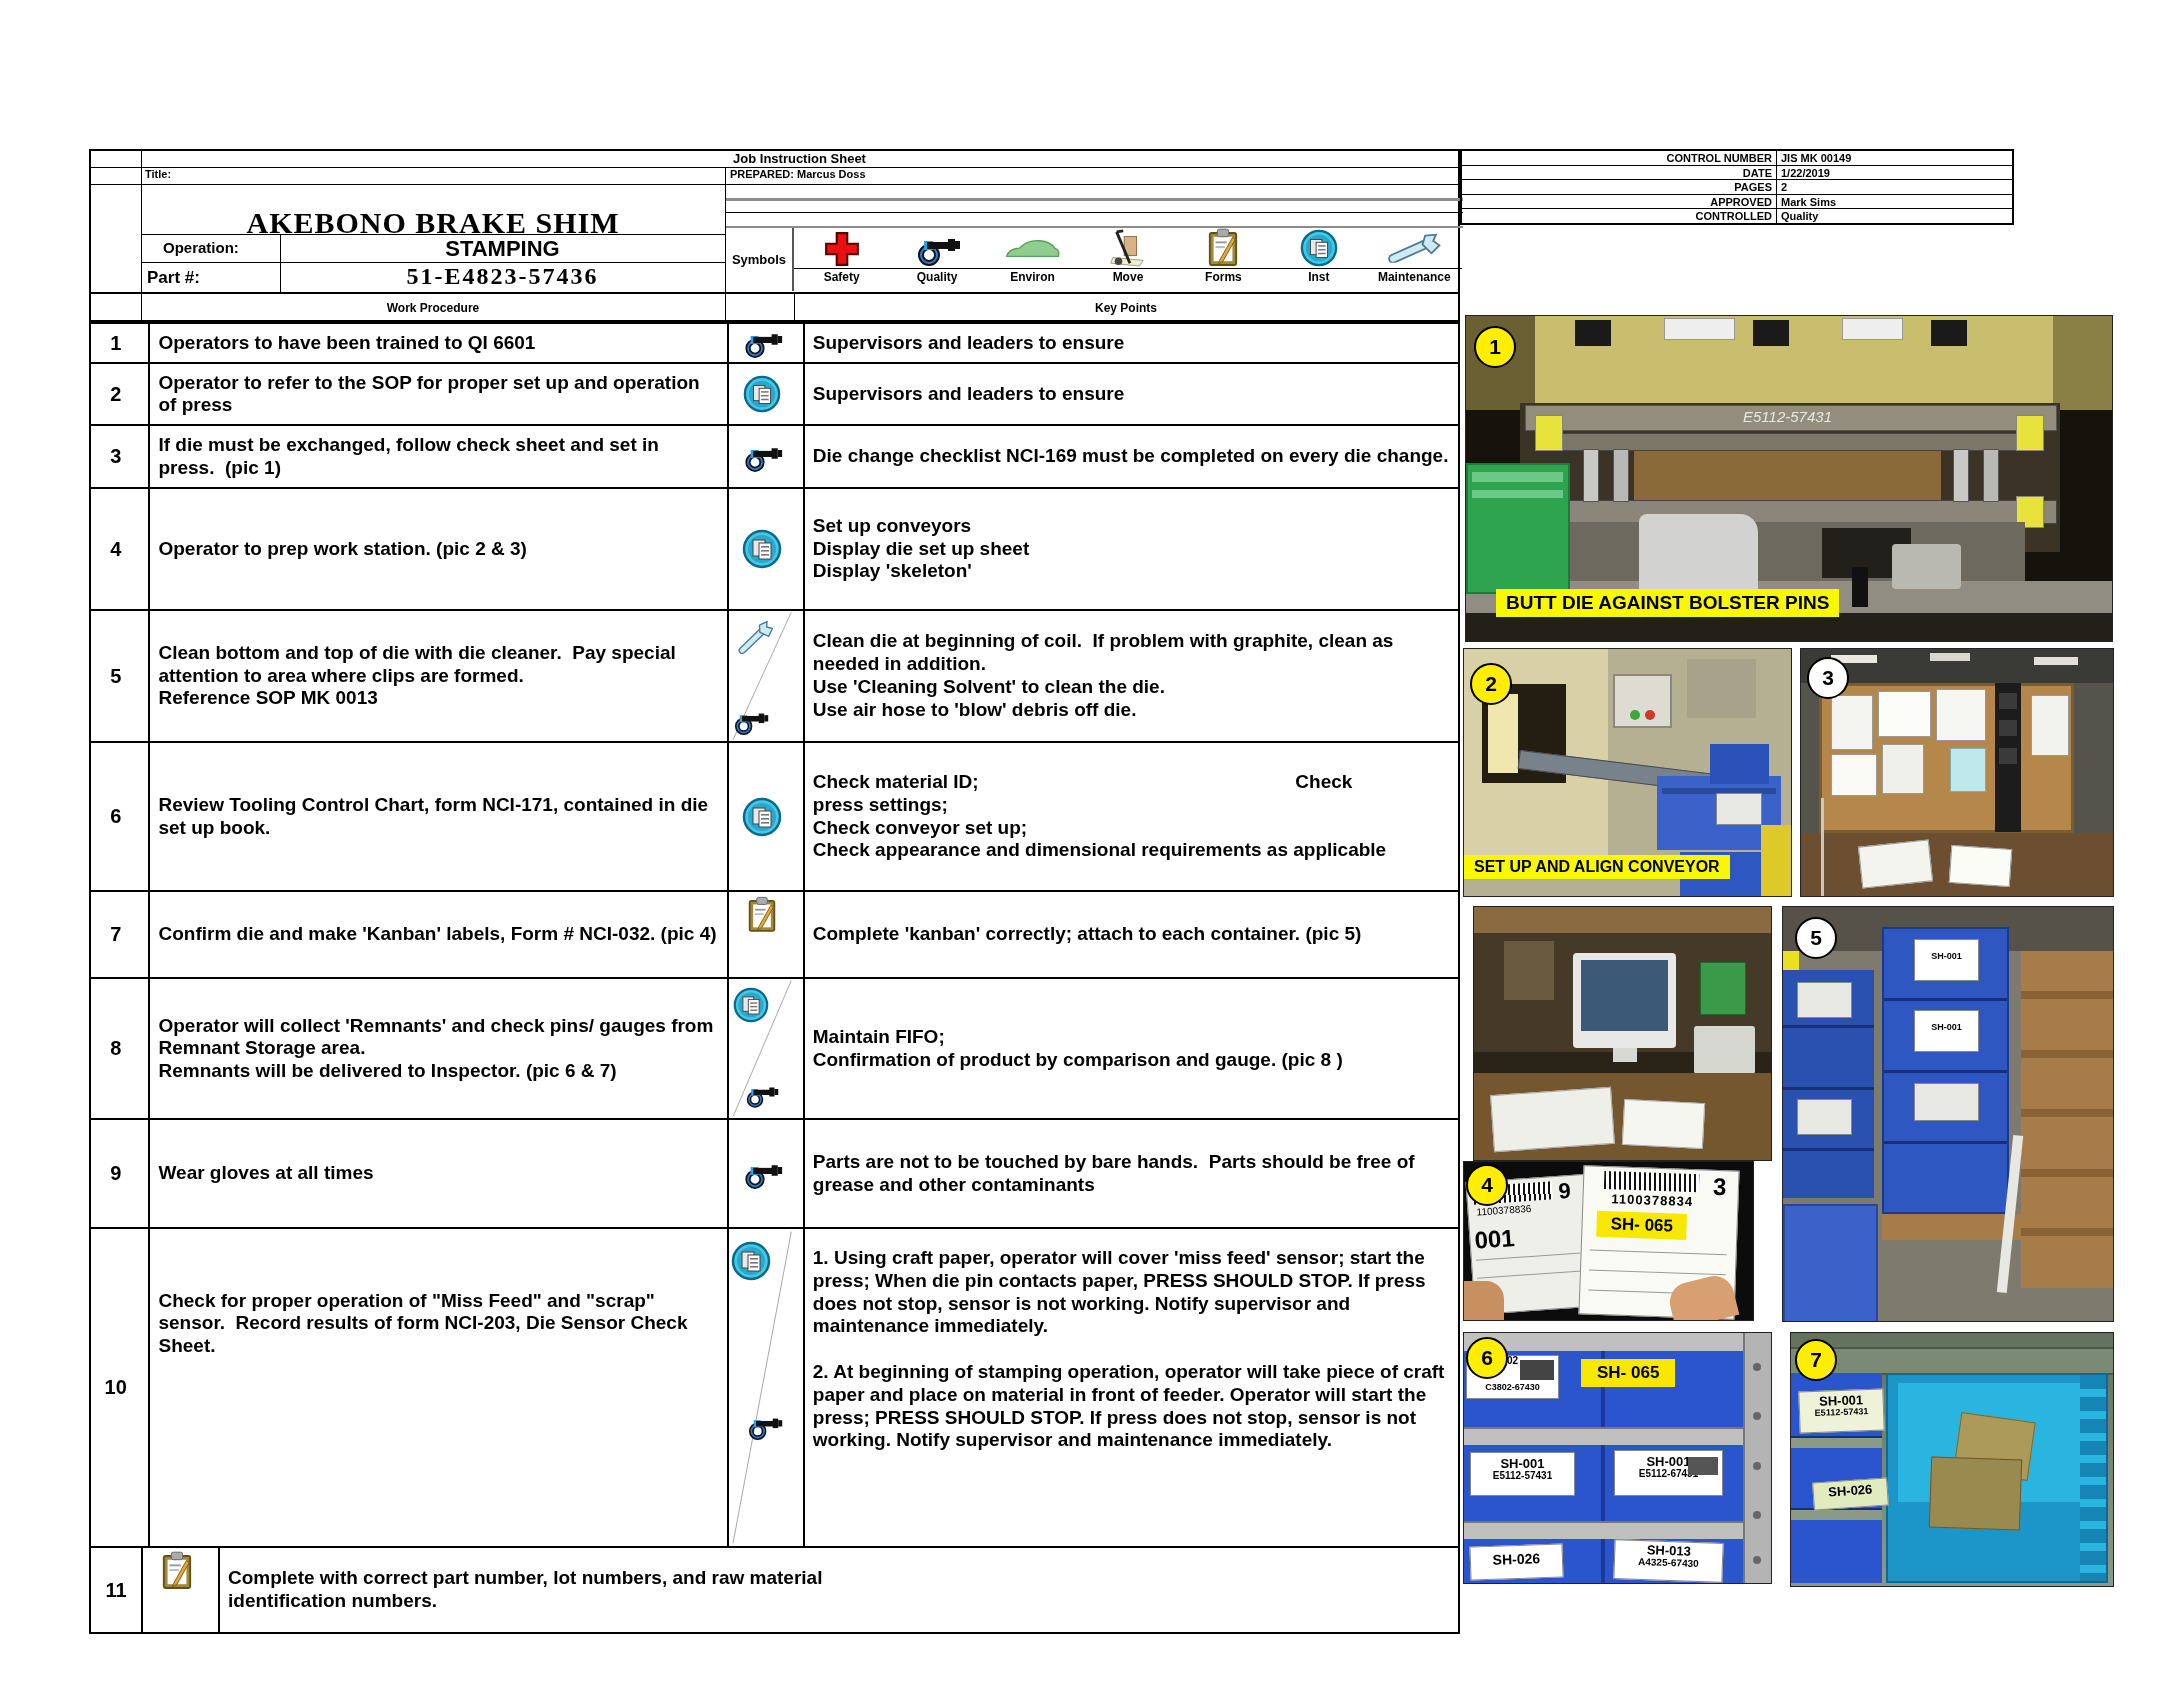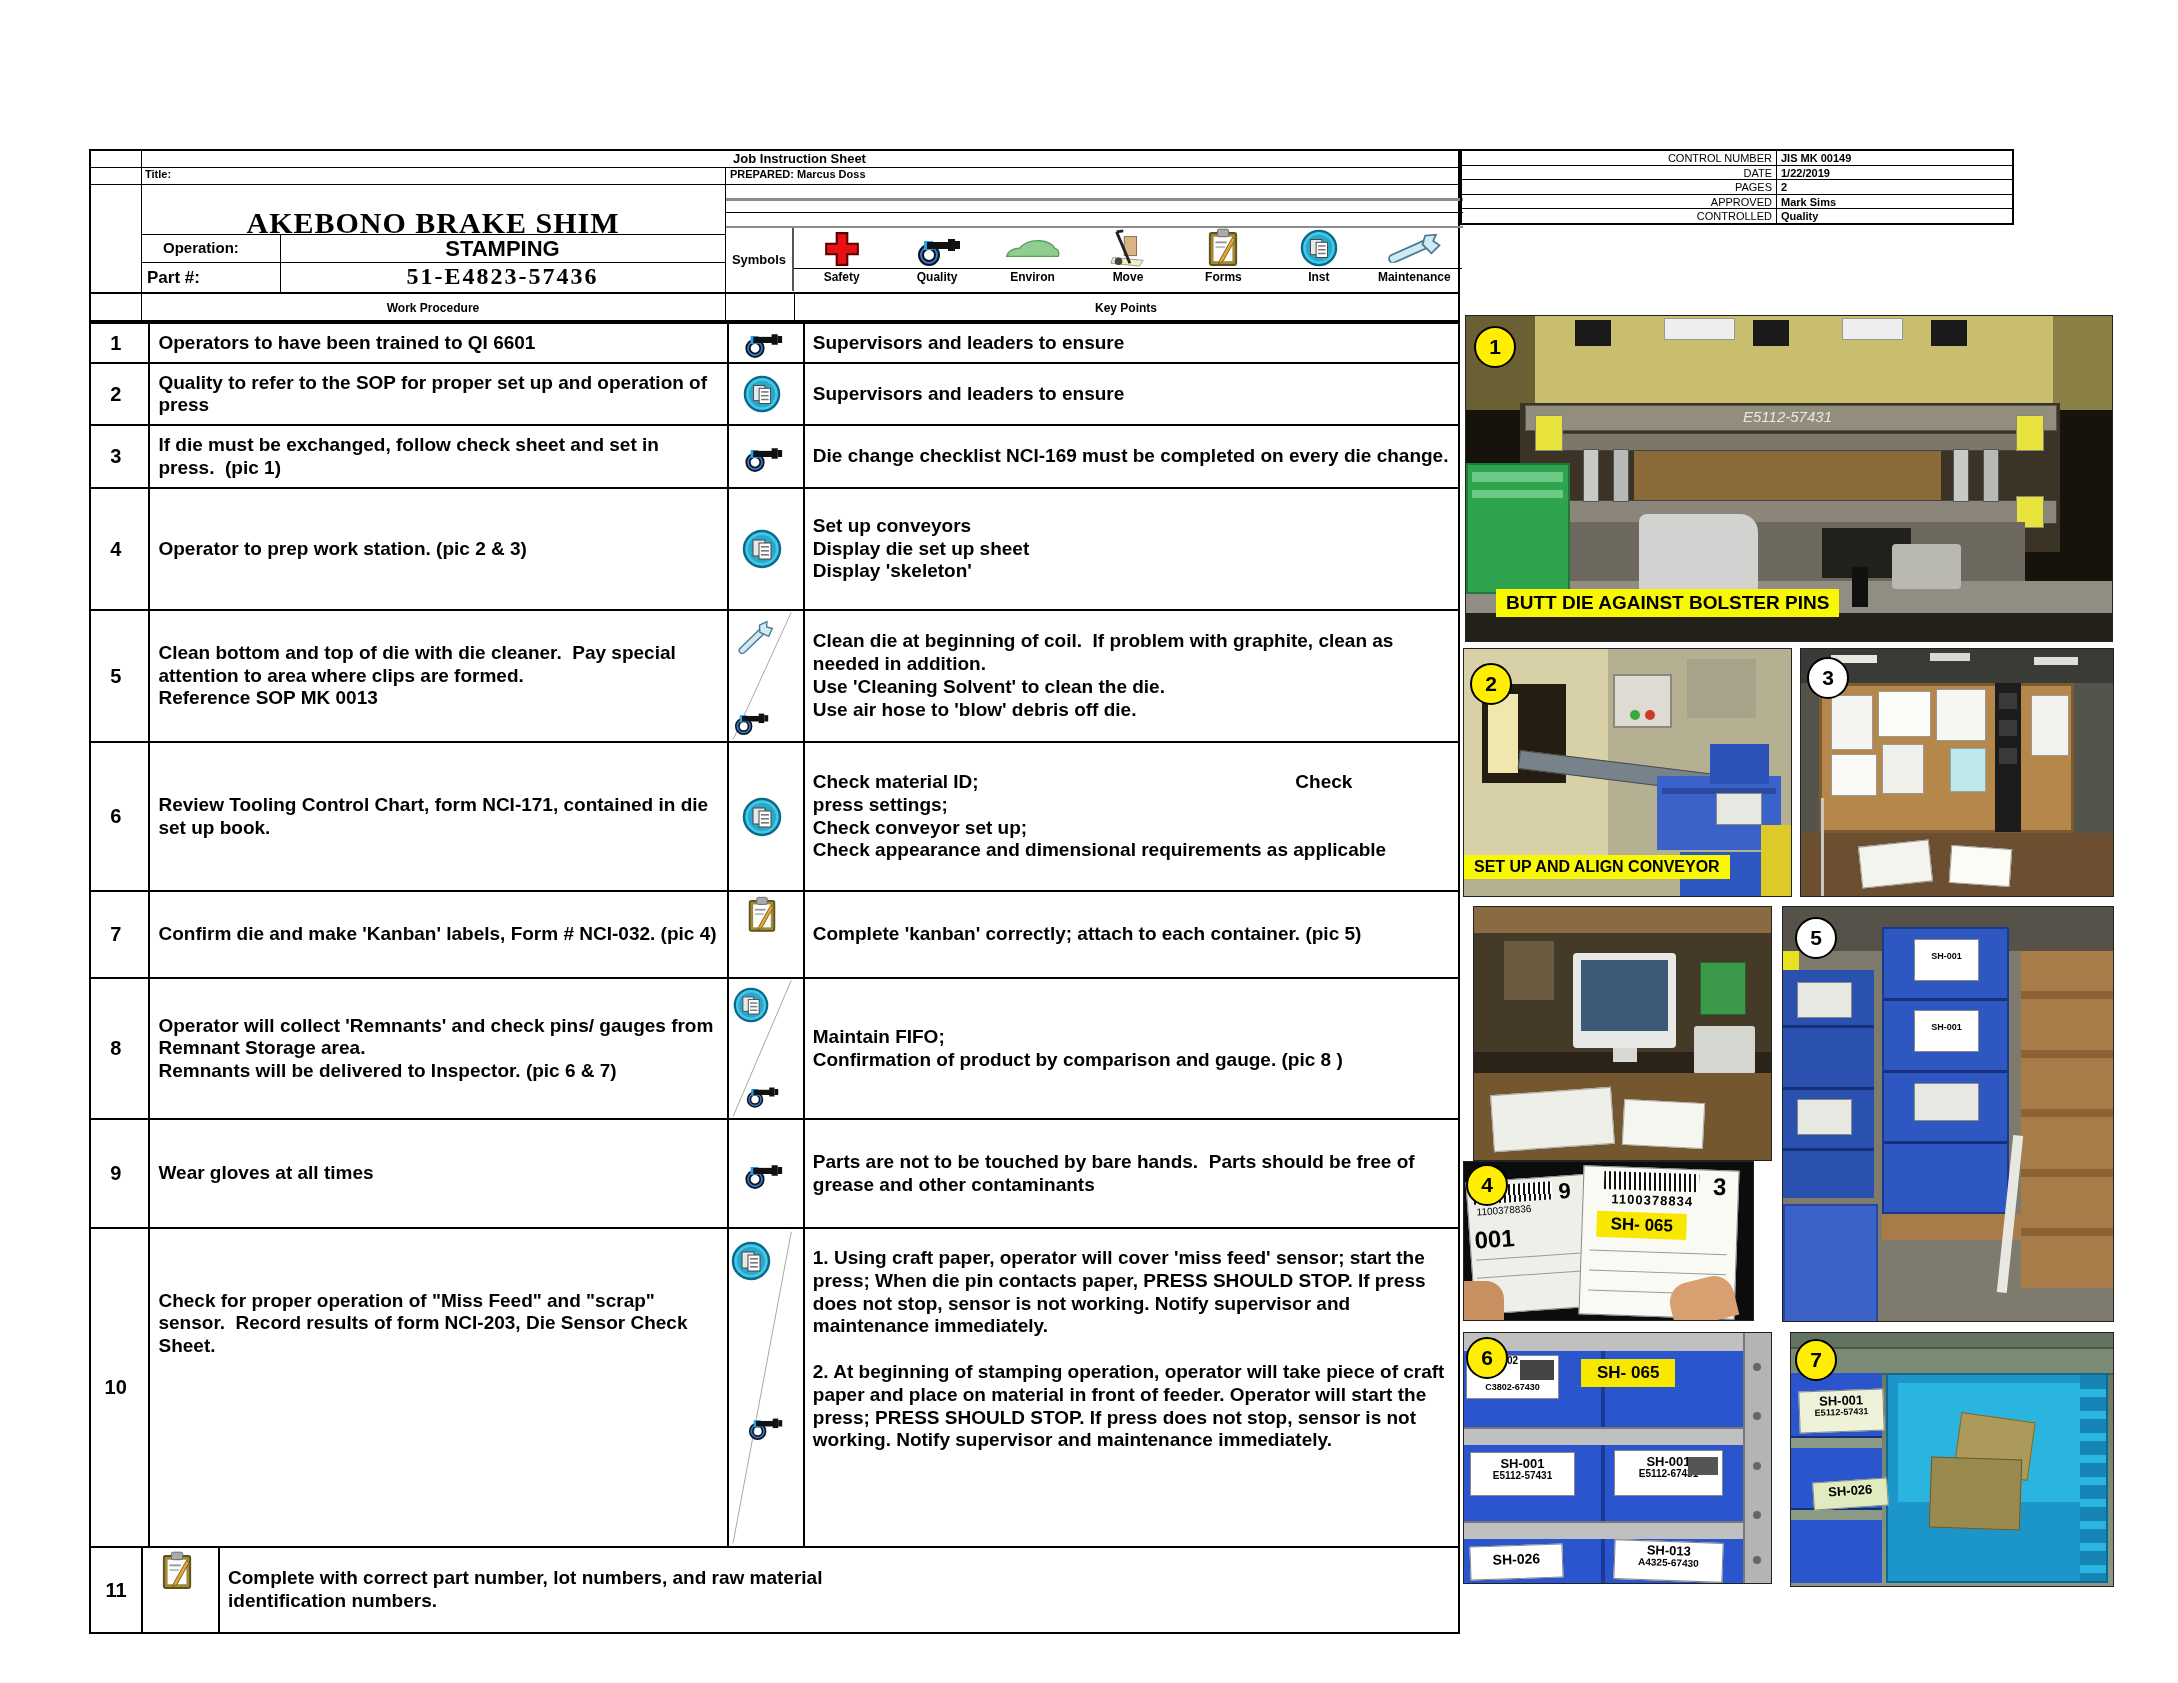--- a/index.html
+++ b/index.html
@@ -7,21 +7,21 @@
         font-family:"Liberation Sans",sans-serif;color:#000;}
   .abs{position:absolute;}
   .b{font-weight:bold;}
   .pre{white-space:pre-wrap;margin-left:8px;}
 
   
   .hl{position:absolute;left:89px;top:149px;width:1371px;height:173px;border:2px solid #000;box-sizing:border-box;}
   .hr{position:absolute;left:1460px;top:149px;width:554px;height:76px;border:2px solid #000;box-sizing:border-box;}
   .hr-row{display:flex;height:14.5px;border-bottom:1px solid #000;box-sizing:border-box;}
   .hr-row:last-child{border-bottom:none;}
-  .hr-label{width:310px;text-align:right;font-size:11px;font-weight:normal;padding-right:4px;line-height:14px;}
+  .hr-label{width:310px;text-align:right;font-size:11px;font-weight:bold;padding-right:4px;line-height:14px;}
   .hr-val{flex:1;border-left:1px solid #000;font-size:11px;font-weight:bold;padding-left:4px;line-height:14px;}
 
   
   .tbl{position:absolute;left:89px;top:322px;width:1371px;border:2px solid #000;border-top:none;box-sizing:border-box;}
   .trow{display:flex;border-top:2px solid #000;box-sizing:border-box;}
   .c-num{width:50px;display:flex;align-items:center;justify-content:center;
          font-size:20px;font-weight:bold;box-sizing:border-box;}
   .c-proc{width:584px;border-left:2px solid #000;display:flex;align-items:center;
           padding:3px 8px;font-size:19px;line-height:1.18;font-weight:bold;box-sizing:border-box;}
   .c-sym{width:69px;border-left:2px solid #000;position:relative;display:flex;align-items:center;justify-content:center;box-sizing:border-box;}
@@ -220,21 +220,21 @@
       <div class="c-sym">
           <svg class="ic" width="42" height="30" viewBox="0 0 42 30">
             <use href="#ic-quality"></use>
           </svg>
         </div>
       <div class="c-key pre">Supervisors and leaders to ensure</div>
     </div>
 
     <div class="trow" style="height:62px;">
       <div class="c-num">2</div>
-      <div class="c-proc pre">Quality to refer to the SOP for proper set up and operation of press</div>
+      <div class="c-proc pre">Operator to refer to the SOP for proper set up and operation of press</div>
       <div class="c-sym">
           <svg class="ic" width="38" height="38" viewBox="0 0 38 38">
             <use href="#ic-inst"></use>
           </svg>
         </div>
       <div class="c-key pre">Supervisors and leaders to ensure</div>
     </div>
 
     <div class="trow" style="height:63px;">
       <div class="c-num">3</div>

